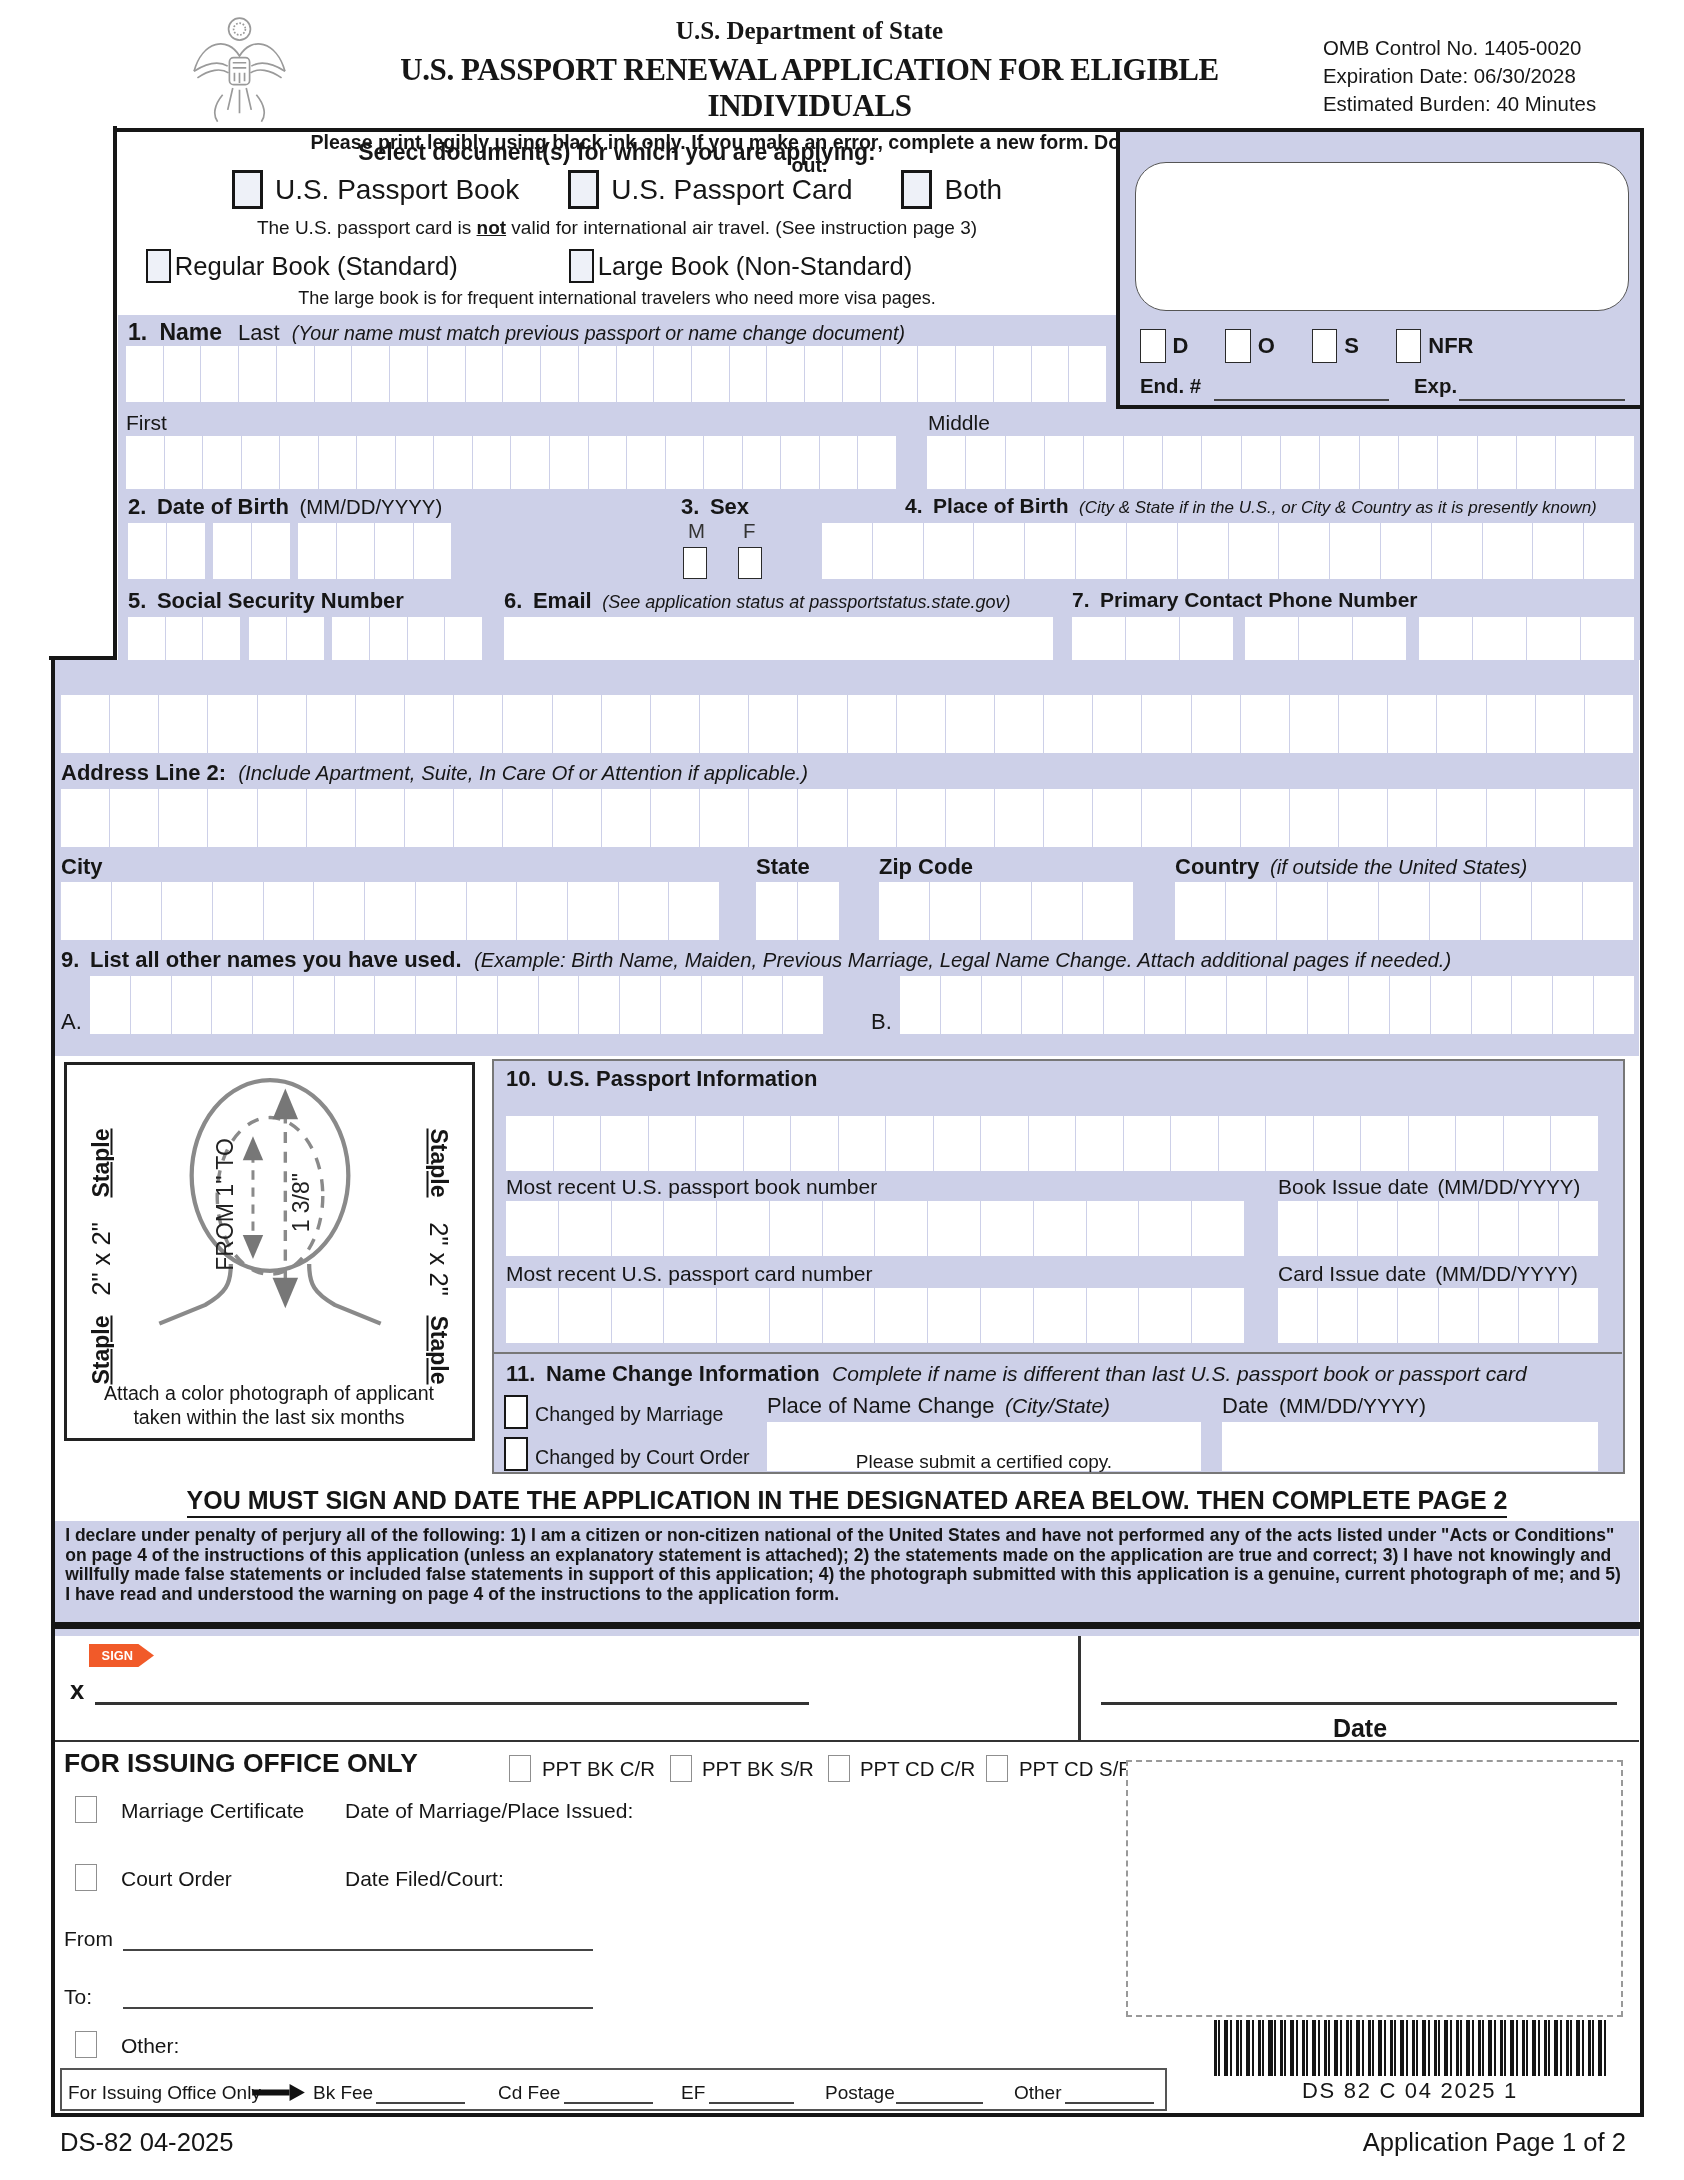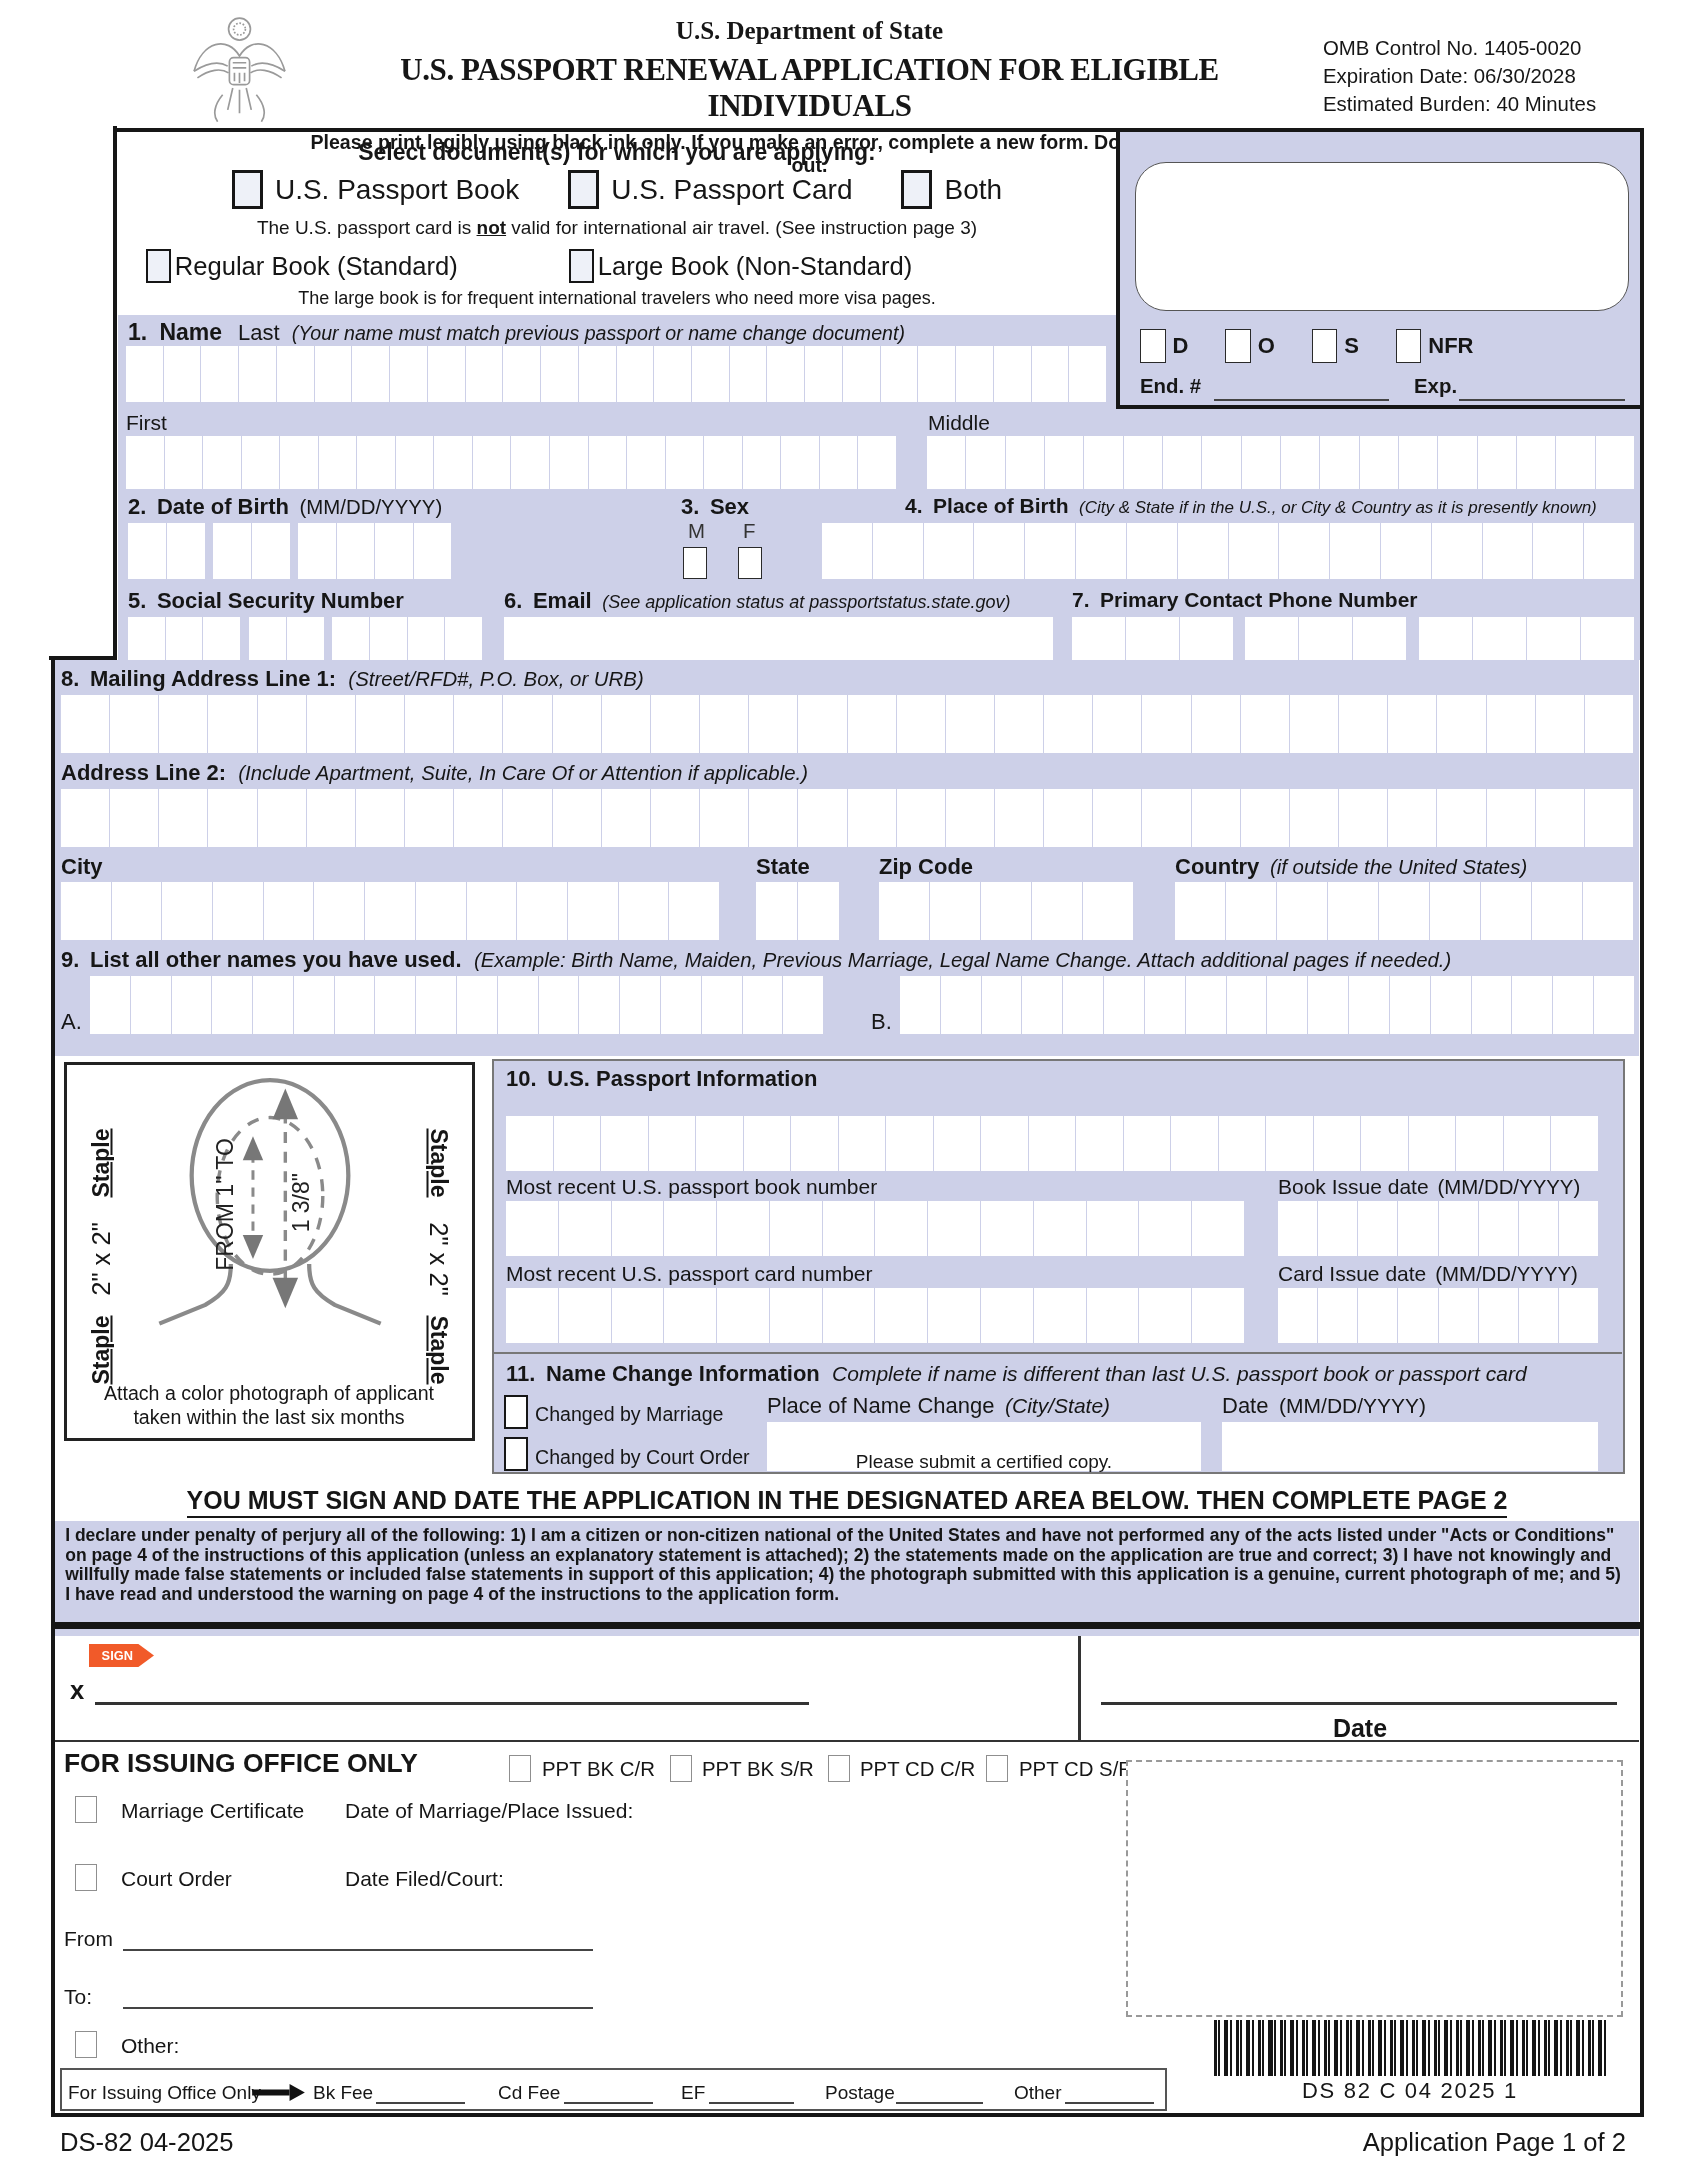--- a/index.html
+++ b/index.html
@@ -305,25 +305,20 @@
       <div class="cell"></div>
     </div>
   <div class="abs comb" style="left:1419px;top:617px;width:215px;height:51px;">
       <div class="cell"></div>
       <div class="cell"></div>
       <div class="cell"></div>
       <div class="cell"></div>
     </div>
 
   <div class="abs lav" style="left:55px;top:660px;width:1584px;height:396px;"></div>
-  <div class="abs nowrap" style="left:61px;top:666px;">
-    <span class="lab" style="font-size:22px;margin-right:6.8px;">8.</span>
-    <span class="lab" style="font-size:22px;margin-right:8.5px;">Mailing Address Line 1:</span>
-    <span class="hint" style="font-size:20.4px;">(Street/RFD#, P.O. Box, or URB)</span>
-  </div>
   <div class="abs comb" style="left:61px;top:695px;width:1572px;height:58px;">
       <div class="cell"></div>
       <div class="cell"></div>
       <div class="cell"></div>
       <div class="cell"></div>
       <div class="cell"></div>
       <div class="cell"></div>
       <div class="cell"></div>
       <div class="cell"></div>
       <div class="cell"></div>

